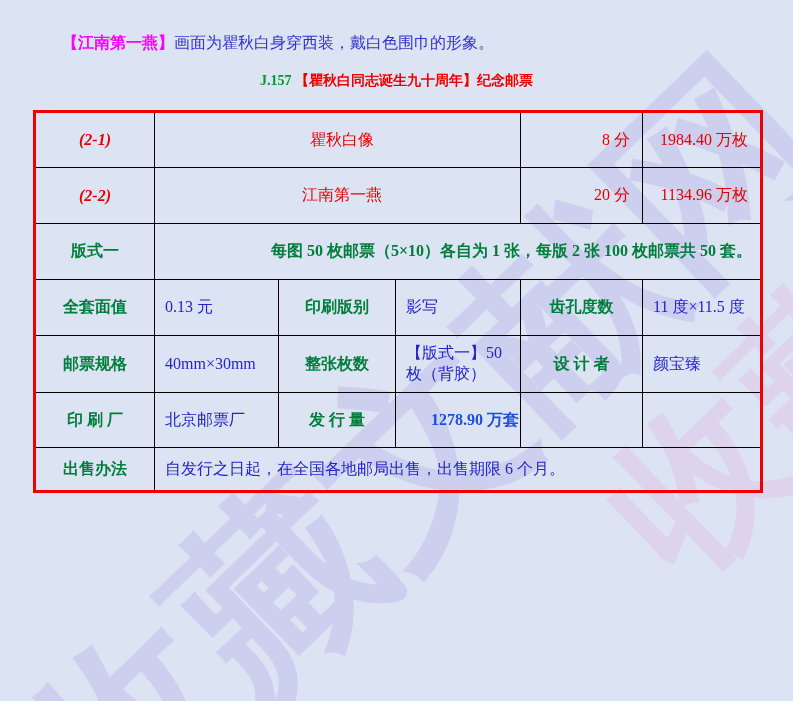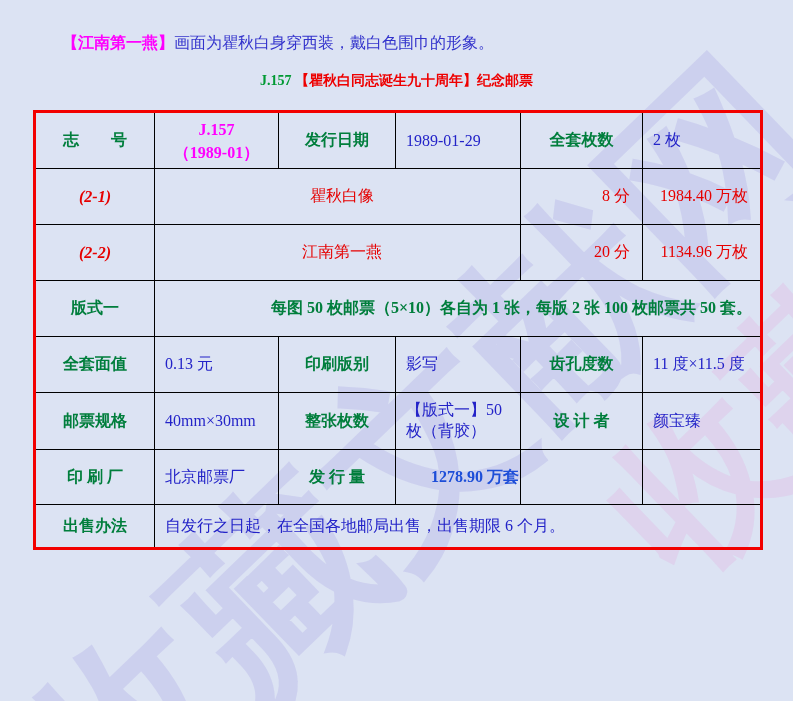--- a/index.html
+++ b/index.html
@@ -56,31 +56,20 @@
   <table>
     <colgroup>
       <col style="width:120px">
         <col style="width:124px">
         <col style="width:117px">
       <col style="width:125px">
         <col style="width:122px">
         <col style="width:119px">
     </colgroup>
     <tbody>
-        <tr style="height:57px">
-      <td class="lbl">志　　号</td>
-      <td class="mag">
-        <div>J.157</div>
-        <div>（1989-01）</div>
-      </td>
-      <td class="lbl">发行日期</td>
-      <td class="val">1989-01-29</td>
-      <td class="lbl">全套枚数</td>
-      <td class="val">2 枚</td>
-    </tr>
     <tr style="height:56px">
       <td class="redc">(2-1)</td>
       <td class="redl" colspan="3">瞿秋白像</td>
       <td class="redr">8 分</td>
       <td class="redr">1984.40 万枚</td>
     </tr>
     <tr style="height:56px">
       <td class="redc">(2-2)</td>
       <td class="redl" colspan="3">江南第一燕</td>
       <td class="redr">20 分</td>

